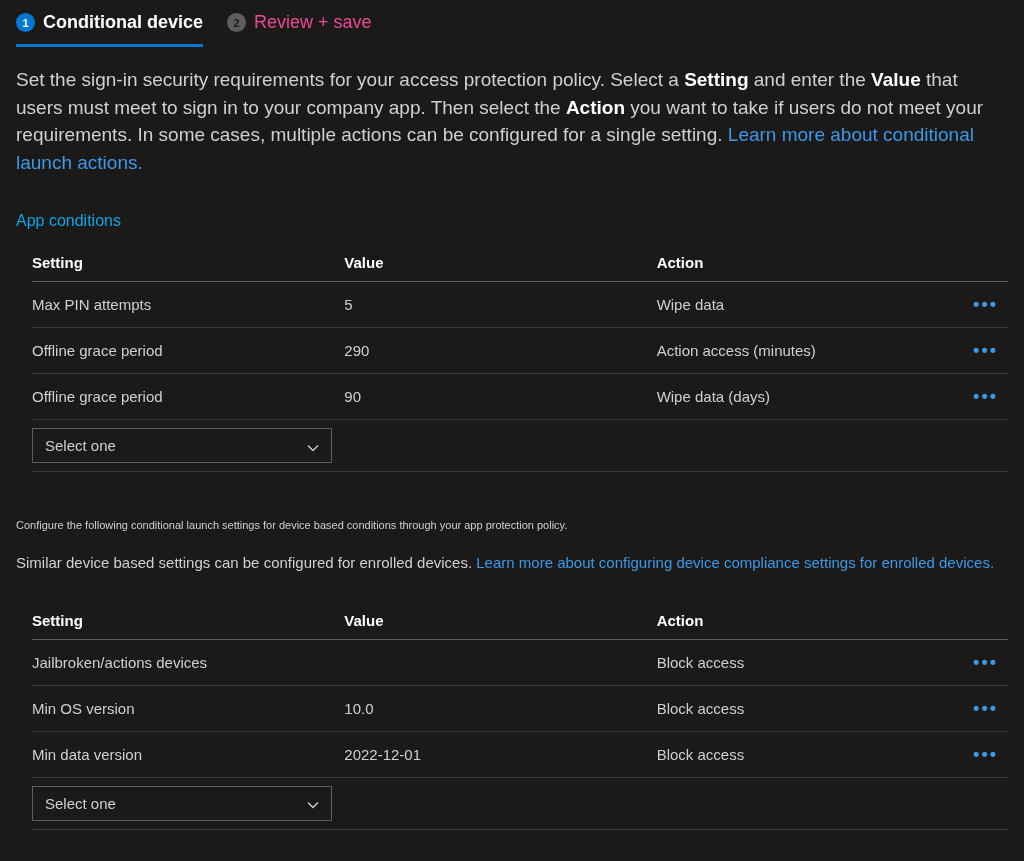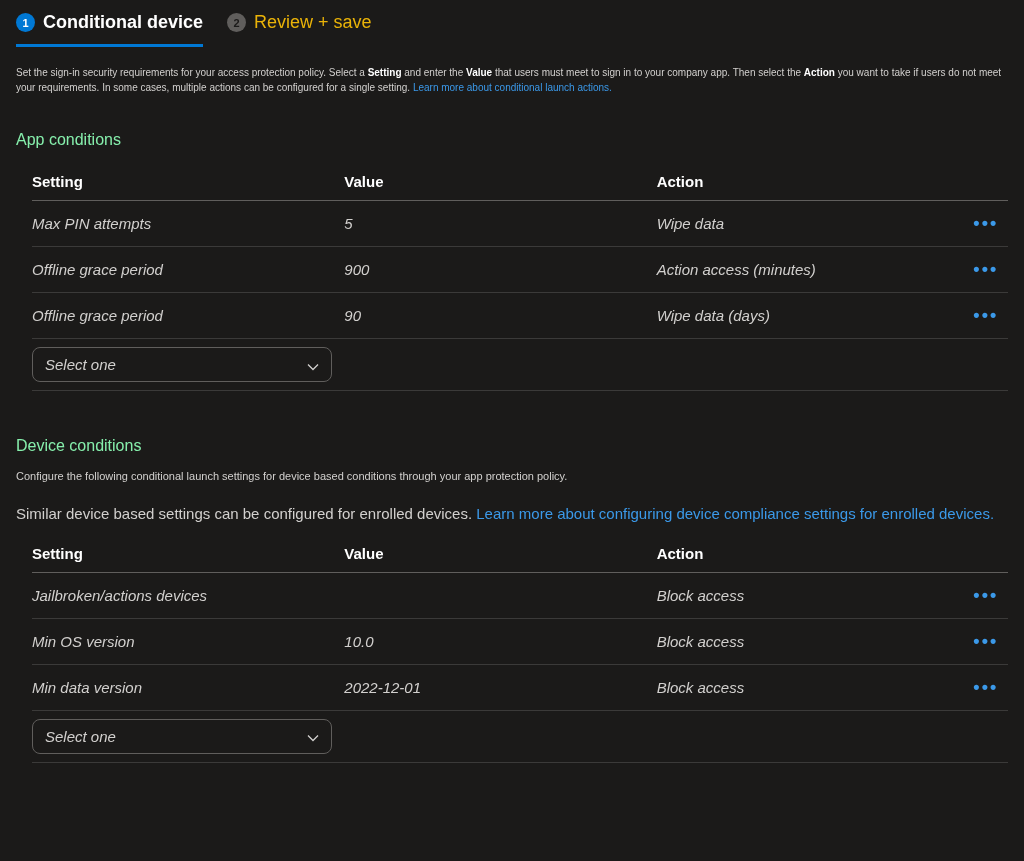--- a/index.html
+++ b/index.html
@@ -60,57 +60,57 @@
       color: #1b1a19;
     }
     .tab-label {
       font-size: 18px;
       font-weight: 600;
     }
     .tab.active .tab-label {
       color: #ffffff;
     }
     .tab.inactive .tab-label {
-      color: #eab308;
+      color: #ec4899;
       font-weight: 400;
     }
     .content {
       padding: 18px 16px;
     }
     .intro {
       color: #d2d0ce;
-      font-size: 10px;
+      font-size: 19px;
       line-height: 1.45;
       margin-bottom: 36px;
     }
     .intro strong {
       font-weight: 700;
       color: #ffffff;
     }
     a.link {
       color: #3b99e9;
       text-decoration: none;
     }
     .section-title {
       font-size: 16px;
       font-weight: 400;
-      color: #86efac;
+      color: #0ea5e9;
       margin-bottom: 14px;
     }
     .section-subtitle {
       font-size: 11px;
       color: #d2d0ce;
       line-height: 1.45;
       margin-bottom: 18px;
     }
     .section-note {
       font-size: 15px;
       color: #d2d0ce;
       line-height: 1.45;
-      margin-bottom: 10px;
+      margin-bottom: 28px;
     }
     table {
       width: 100%;
       border-collapse: collapse;
       margin-bottom: 0;
       margin-left: 16px;
       width: calc(100% - 16px);
     }
     thead th {
       text-align: left;
@@ -119,42 +119,41 @@
       font-size: 15px;
       padding: 10px 0;
       border-bottom: 1px solid #605e5c;
     }
     tbody td {
       padding: 12px 0;
       border-bottom: 1px solid #3b3a39;
       color: #d2d0ce;
       font-size: 15px;
       vertical-align: middle;
-      font-style: italic;
     }
     .col-setting { width: 32%; }
     .col-value { width: 32%; }
     .col-action { width: 30%; }
     .col-more { width: 6%; text-align: right; padding-right: 6px !important;}
     .more-dots {
       color: #3b99e9;
       font-size: 18px;
       letter-spacing: 2px;
       font-weight: 700;
       cursor: pointer;
       padding-right: 4px;
     }
     .select-row td {
       padding: 0;
       border-bottom: 1px solid #3b3a39;
     }
     .select-box {
       width: 300px;
       border: 1px solid #605e5c;
-      border-radius: 8px;
+      border-radius: 0;
       padding: 8px 12px;
       display: flex;
       justify-content: space-between;
       align-items: center;
       cursor: pointer;
       color: #d2d0ce;
       font-size: 15px;
       margin: 8px 0;
     }
     .chevron {
@@ -202,21 +201,21 @@
     </thead>
     <tbody>
       <tr>
         <td>Max PIN attempts</td>
         <td>5</td>
         <td>Wipe data</td>
         <td class="col-more"><span class="more-dots">•••</span></td>
       </tr>
       <tr>
         <td>Offline grace period</td>
-        <td>900</td>
+        <td>290</td>
         <td>Action access (minutes)</td>
         <td class="col-more"><span class="more-dots">•••</span></td>
       </tr>
       <tr>
         <td>Offline grace period</td>
         <td>90</td>
         <td>Wipe data (days)</td>
         <td class="col-more"><span class="more-dots">•••</span></td>
       </tr>
       <tr class="select-row">
@@ -228,21 +227,20 @@
                   <path d="M1 3.5 L6 8.5 L11 3.5" stroke="currentColor" stroke-width="1.3"></path>
                 </svg>
             </span>
           </div>
         </td>
       </tr>
     </tbody>
   </table>
 
   <div class="section-gap">
-    <h3 class="section-title">Device conditions</h3>
     <p class="section-subtitle">Configure the following conditional launch settings for device based conditions through your app protection policy.</p>
     <p class="section-note">
       <span>Similar device based settings can be configured for enrolled devices. </span><a href="#" class="link">Learn more about configuring device compliance settings for enrolled devices.</a>
     </p>
 
     <table>
       <thead>
         <tr>
           <th class="col-setting">Setting</th>
           <th class="col-value">Value</th>

